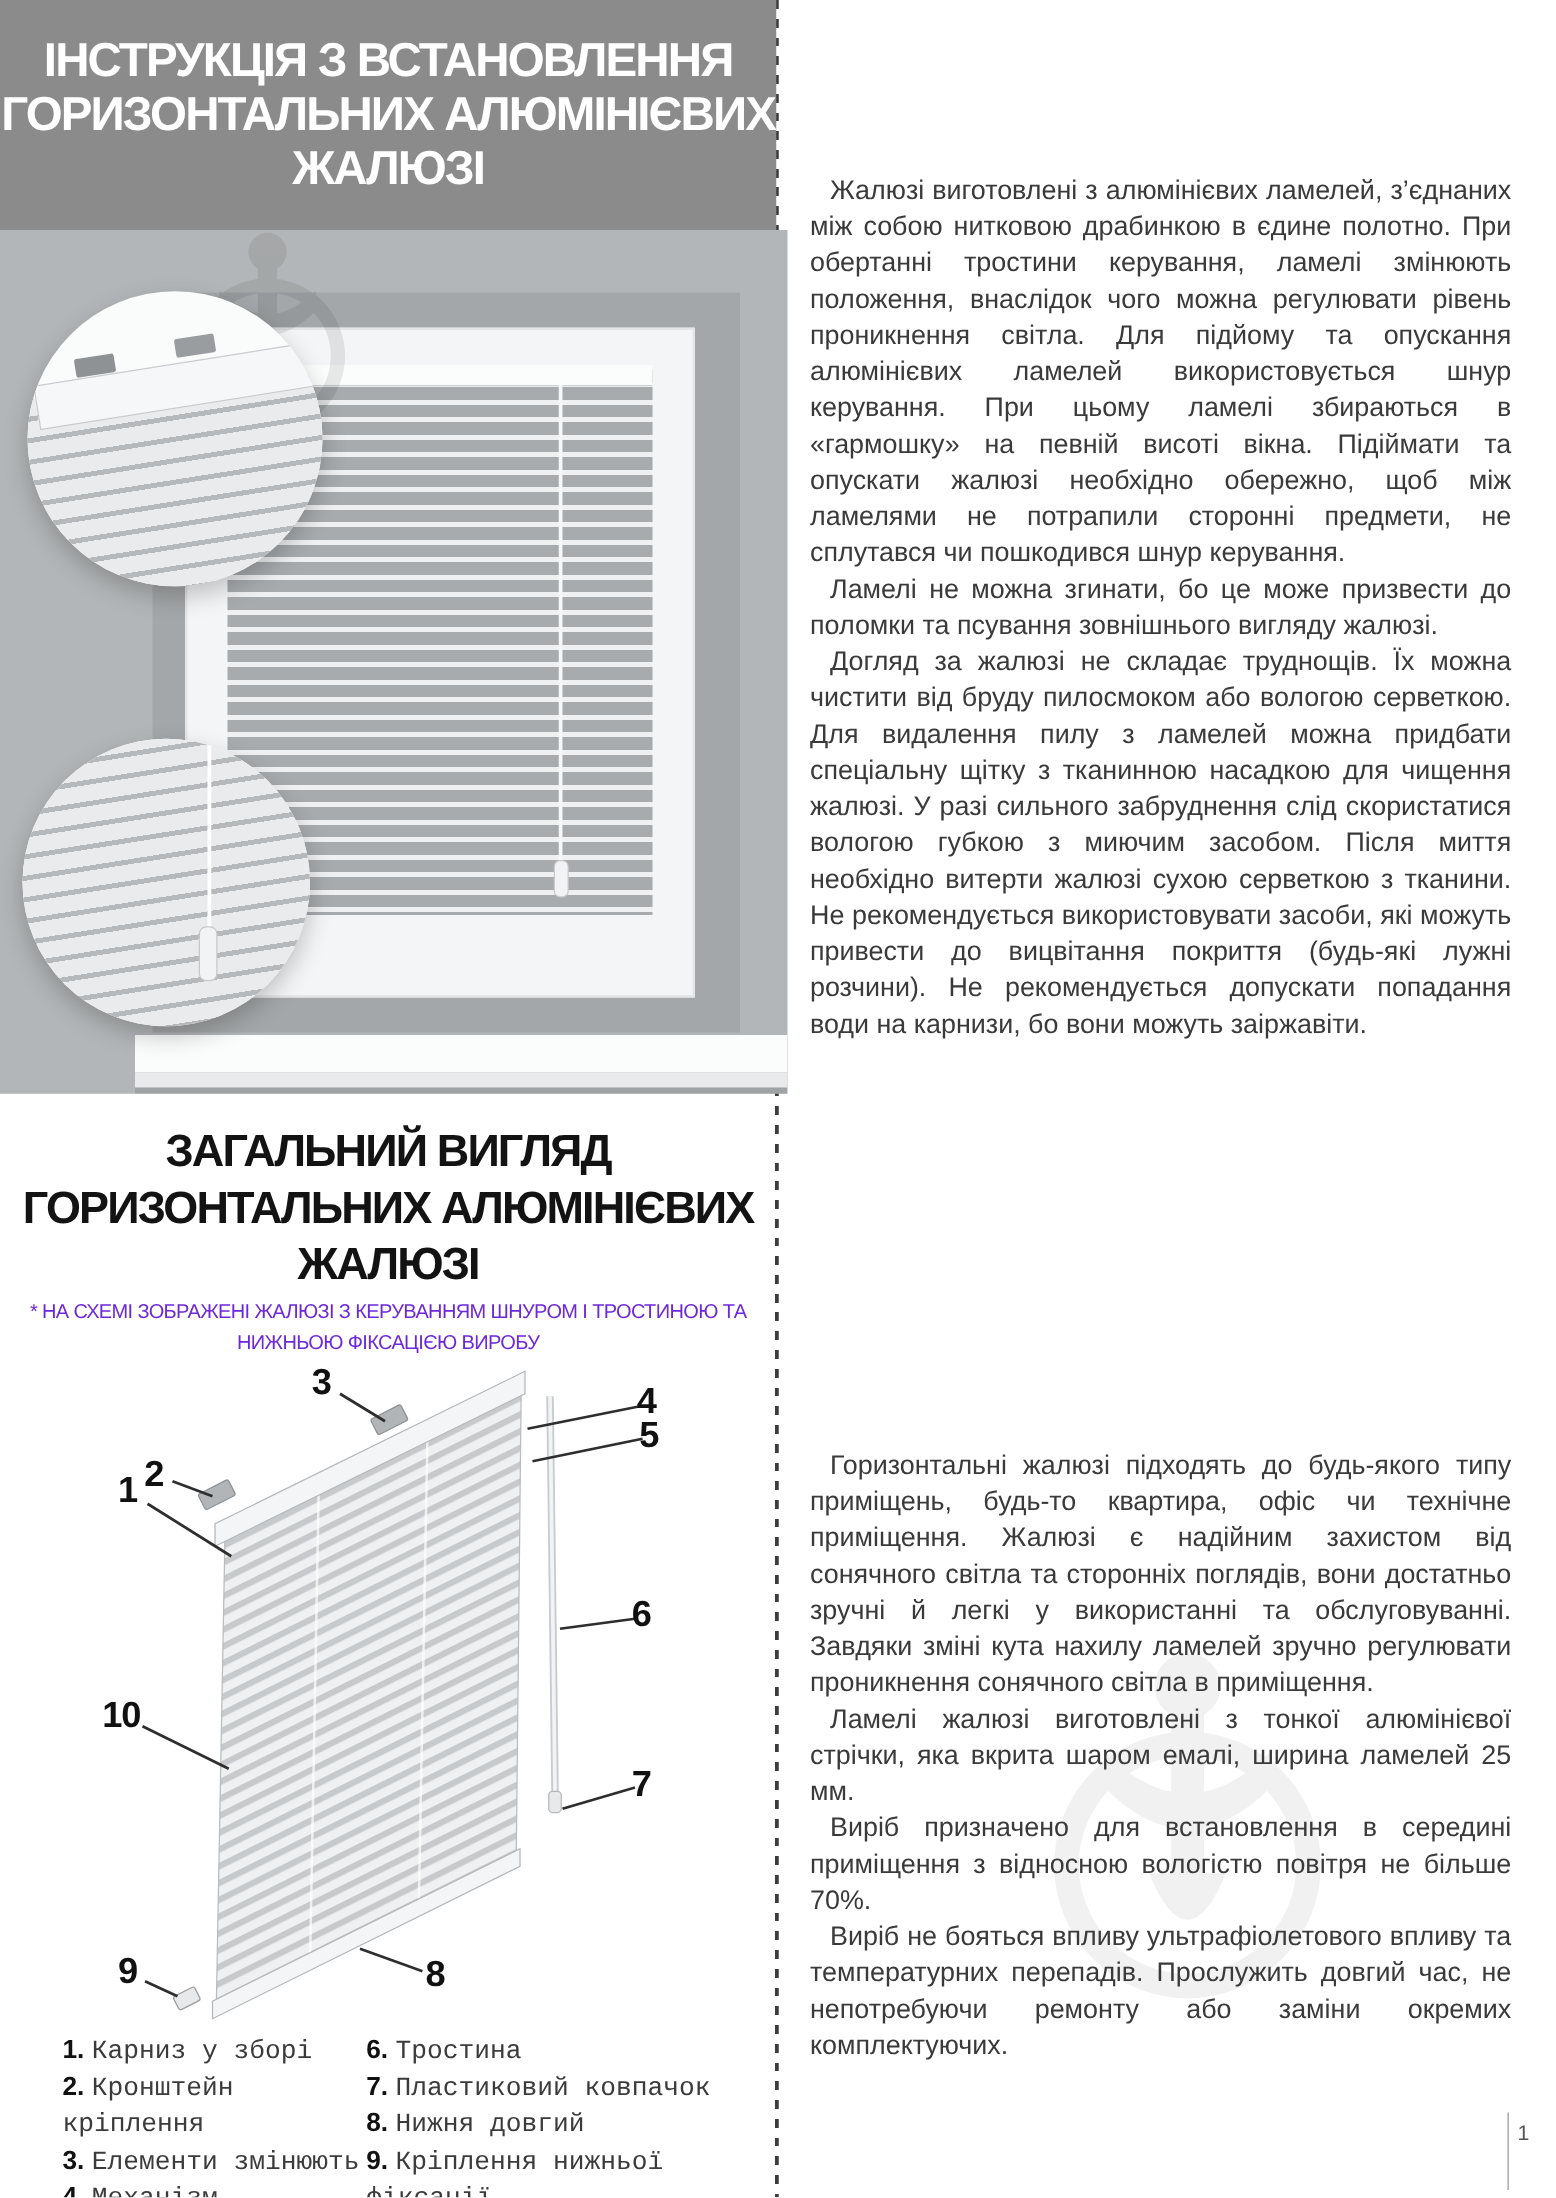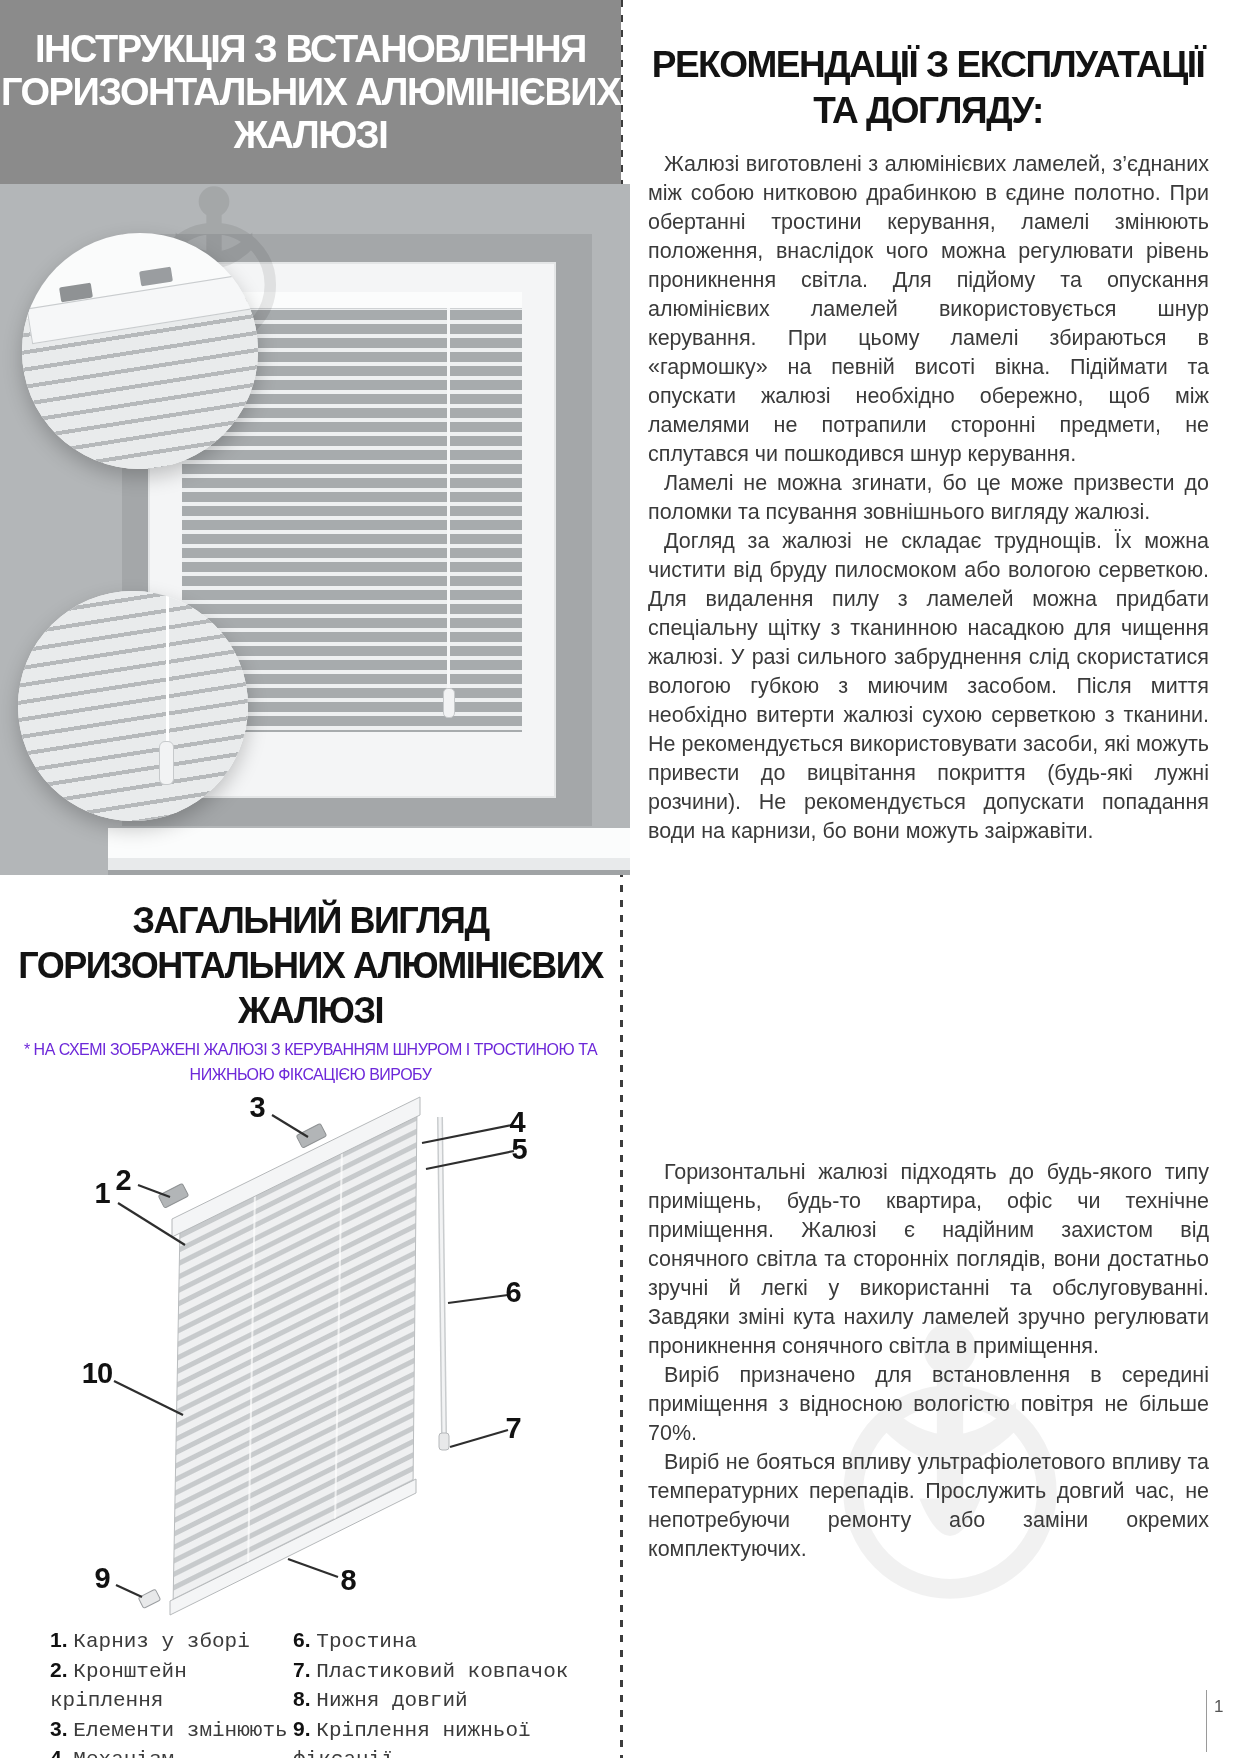--- a/index.html
+++ b/index.html
@@ -67,21 +67,21 @@
   .legend span{color:#3b3b3b;font-family:Liberation Mono, monospace;}
   
   .care-title,.purpose-title{position:absolute;left:648px;width:560px;margin:0;text-align:center;z-index:2;
           color:#131313;font-size:37px;line-height:46px;font-weight:700;letter-spacing:-1.5px;
           white-space:pre-line;font-stretch:condensed;}
   .care-title{top:42px;}
   .purpose-title{top:1076px;}
   .rbody{position:absolute;left:648px;width:561px;z-index:2;color:#3a3a3a;
          font-size:21.5px;line-height:29px;text-align:justify;}
   .rbody p{margin:0;text-indent:16px;}
-  .care-body{top:150px;}
+  .care-body{top:138px;}
   .purpose-body{top:1158px;}
   
   .edge-mark{position:absolute;left:1206px;top:1690px;width:1px;height:62px;background:#9a9a9a;z-index:2;}
   .pagenum{position:absolute;left:1214px;top:1697px;font-size:17px;color:#555;z-index:2;}
 </style>
 </head>
 <body>
 
 <div class="page">
 
@@ -197,30 +197,29 @@
     </ul>
     <ul class="col2">
       <li><b>6.</b> <span>Тростина</span></li>
       <li><b>7.</b> <span>Пластиковий ковпачок</span></li>
       <li><b>8.</b> <span>Нижня довгий</span></li>
       <li><b>9.</b> <span>Кріплення нижньої фіксації</span></li>
       <li><b>10.</b> <span>Ламелі</span></li>
     </ul>
   </div>
 
-  <h2 class="care-title">РЕКОМЕНДАЦІЇ З ЕКСПЛУАТАЦІЇ
-ТА ДОГЛЯДУ:</h2>
   <div class="rbody care-body">
     <p>Жалюзі виготовлені з алюмінієвих ламелей, з’єднаних між собою нитковою драбинкою в єдине полотно. При обертанні тростини керування, ламелі змінюють положення, внаслідок чого можна регулювати рівень проникнення світла. Для підйому та опускання алюмінієвих ламелей використовується шнур керування. При цьому ламелі збираються в «гармошку» на певній висоті вікна. Підіймати та опускати жалюзі необхідно обережно, щоб між ламелями не потрапили сторонні предмети, не сплутався чи пошкодився шнур керування.</p>
     <p>Ламелі не можна згинати, бо це може призвести до поломки та псування зовнішнього вигляду жалюзі.</p>
     <p>Догляд за жалюзі не складає труднощів. Їх можна чистити від бруду пилосмоком або вологою серветкою. Для видалення пилу з ламелей можна придбати спеціальну щітку з тканинною насадкою для чищення жалюзі. У разі сильного забруднення слід скористатися вологою губкою з миючим засобом. Після миття необхідно витерти жалюзі сухою серветкою з тканини. Не рекомендується використовувати засоби, які можуть привести до вицвітання покриття (будь-які лужні розчини). Не рекомендується допускати попадання води на карнизи, бо вони можуть заіржавіти.</p>
   </div>
 
   <div class="rbody purpose-body">
     <p>Горизонтальні жалюзі підходять до будь-якого типу приміщень, будь-то квартира, офіс чи технічне приміщення. Жалюзі є надійним захистом від сонячного світла та сторонніх поглядів, вони достатньо зручні й легкі у використанні та обслуговуванні. Завдяки зміні кута нахилу ламелей зручно регулювати проникнення сонячного світла в приміщення.</p>
+    <p>Ламелі жалюзі виготовлені з тонкої алюмінієвої стрічки, яка вкрита шаром емалі, ширина ламелей 25 мм.</p>
     <p>Виріб призначено для встановлення в середині приміщення з відносною вологістю повітря не більше 70%.</p>
     <p>Виріб не бояться впливу ультрафіолетового впливу та температурних перепадів. Прослужить довгий час, не непотребуючи ремонту або заміни окремих комплектуючих.</p>
   </div>
 
   <div class="edge-mark"></div>
   <span class="pagenum">1</span>
 
 </div>
 
 </body></html>

